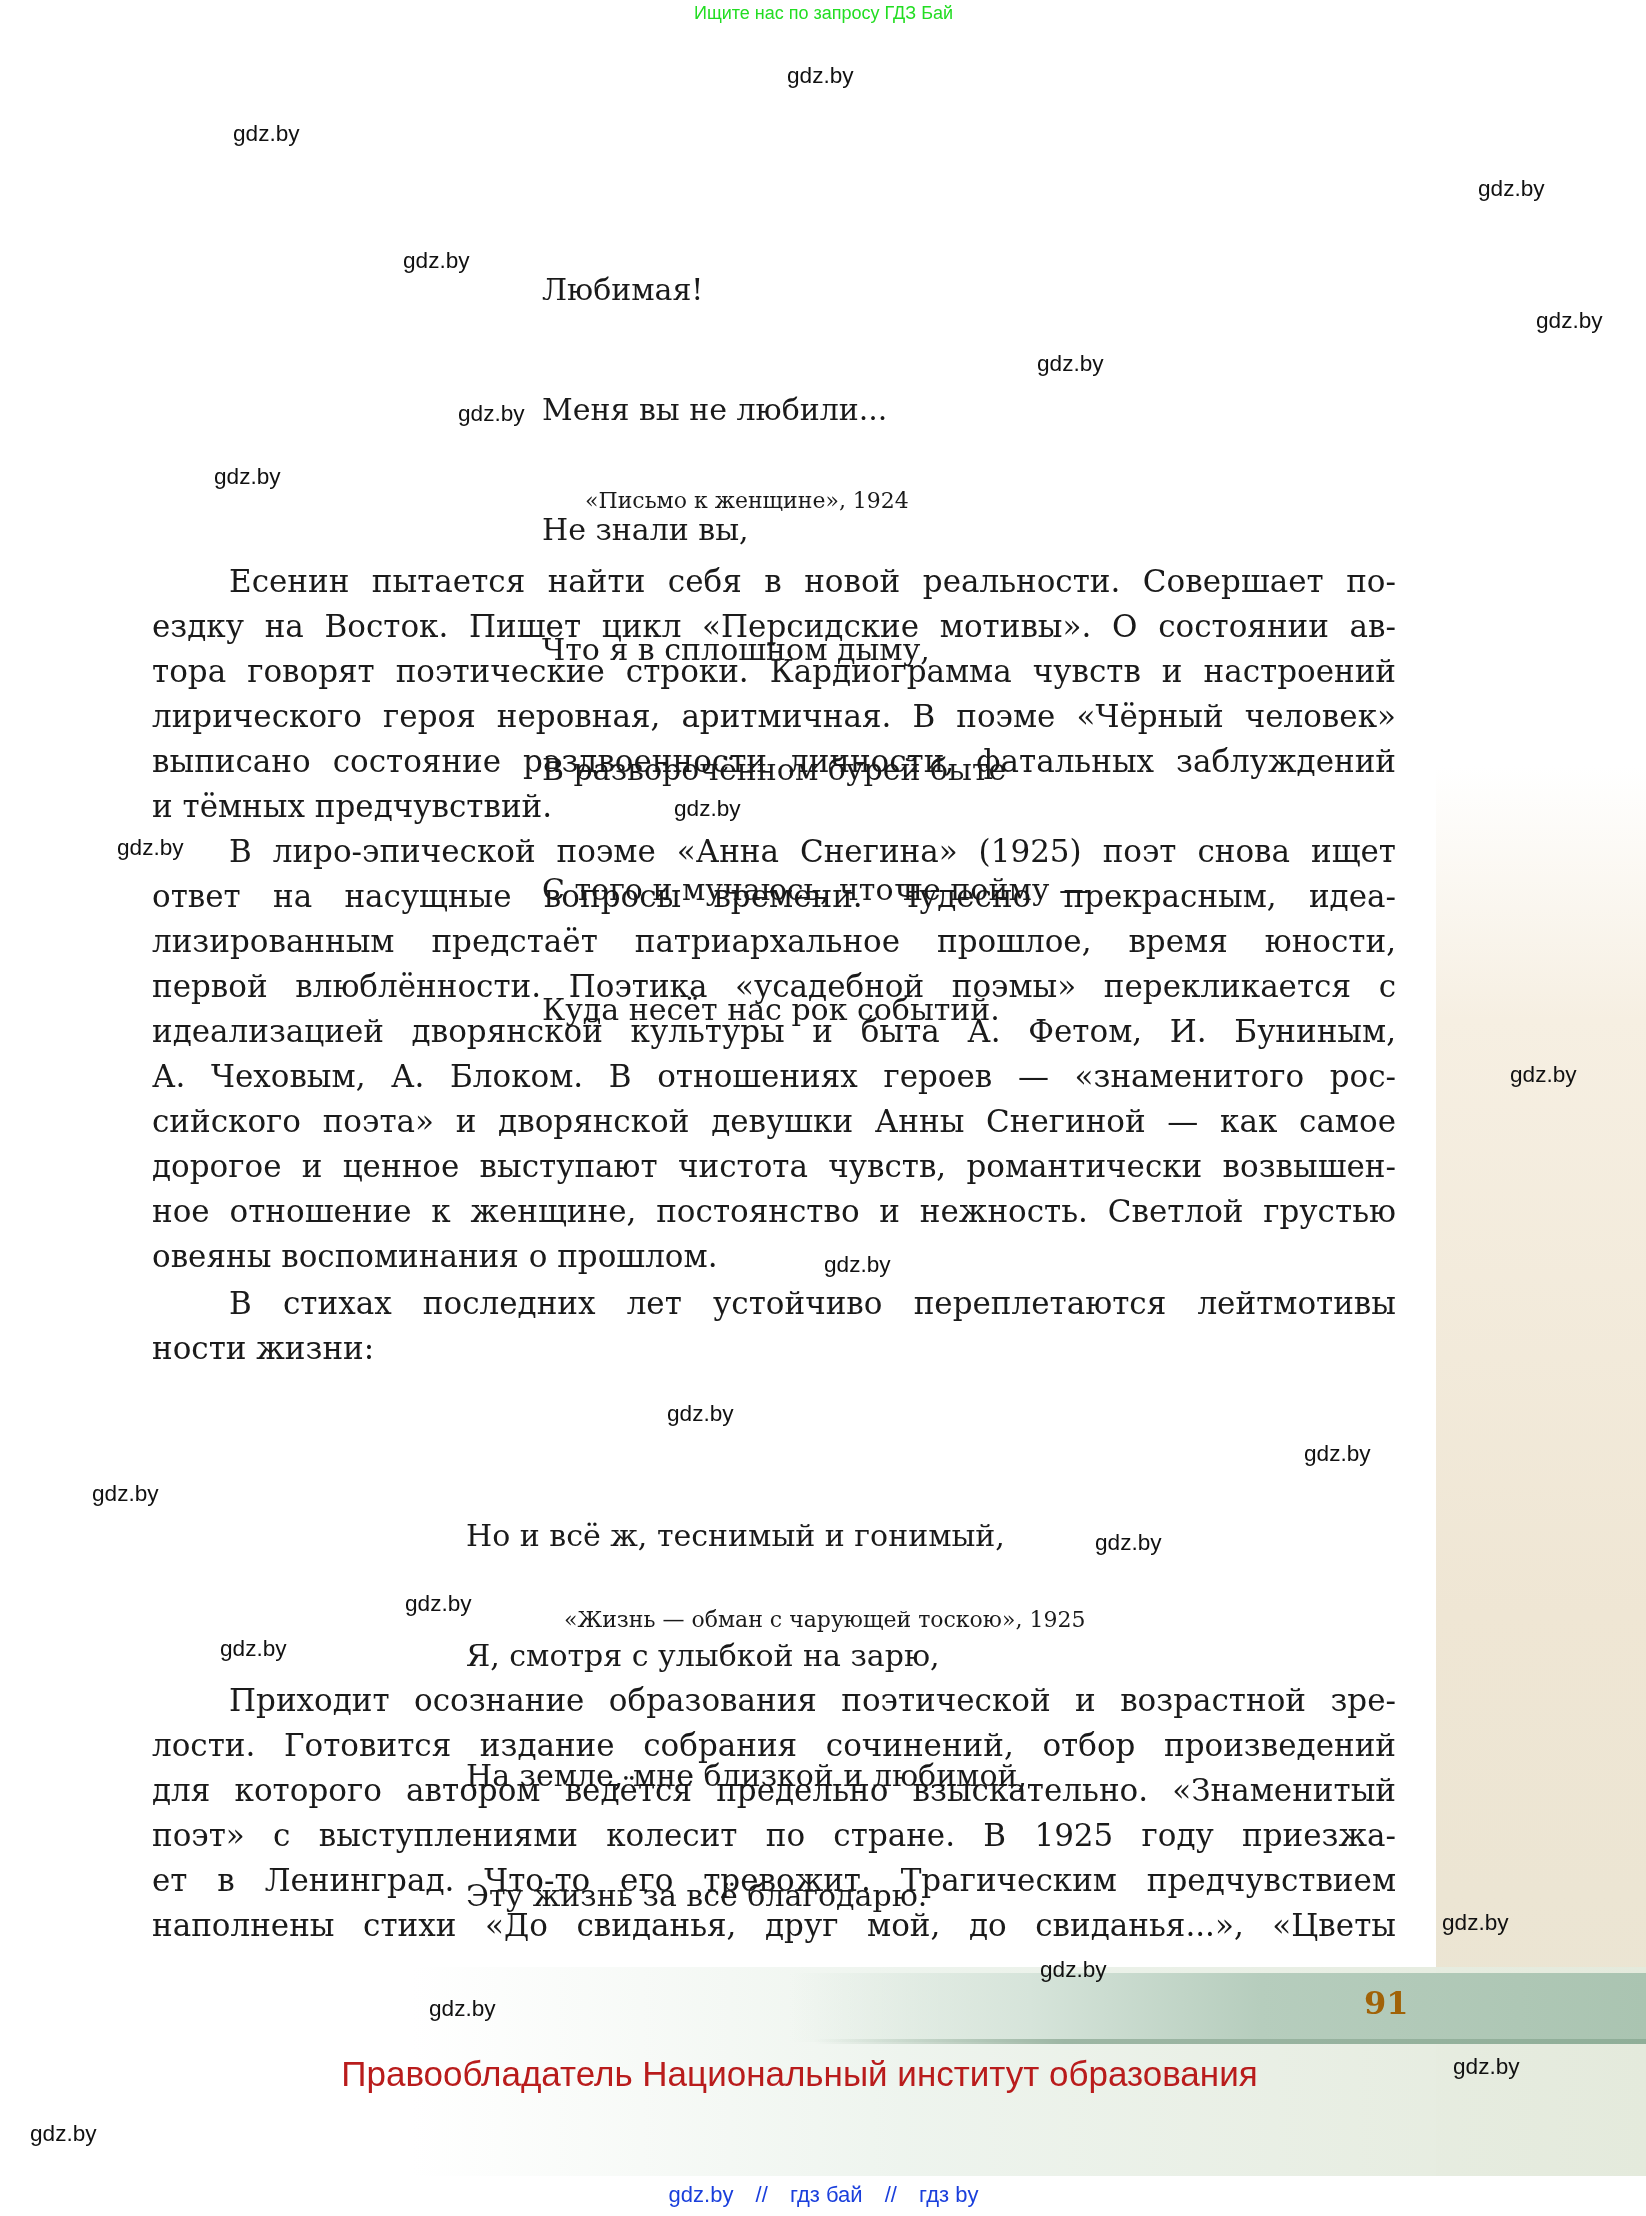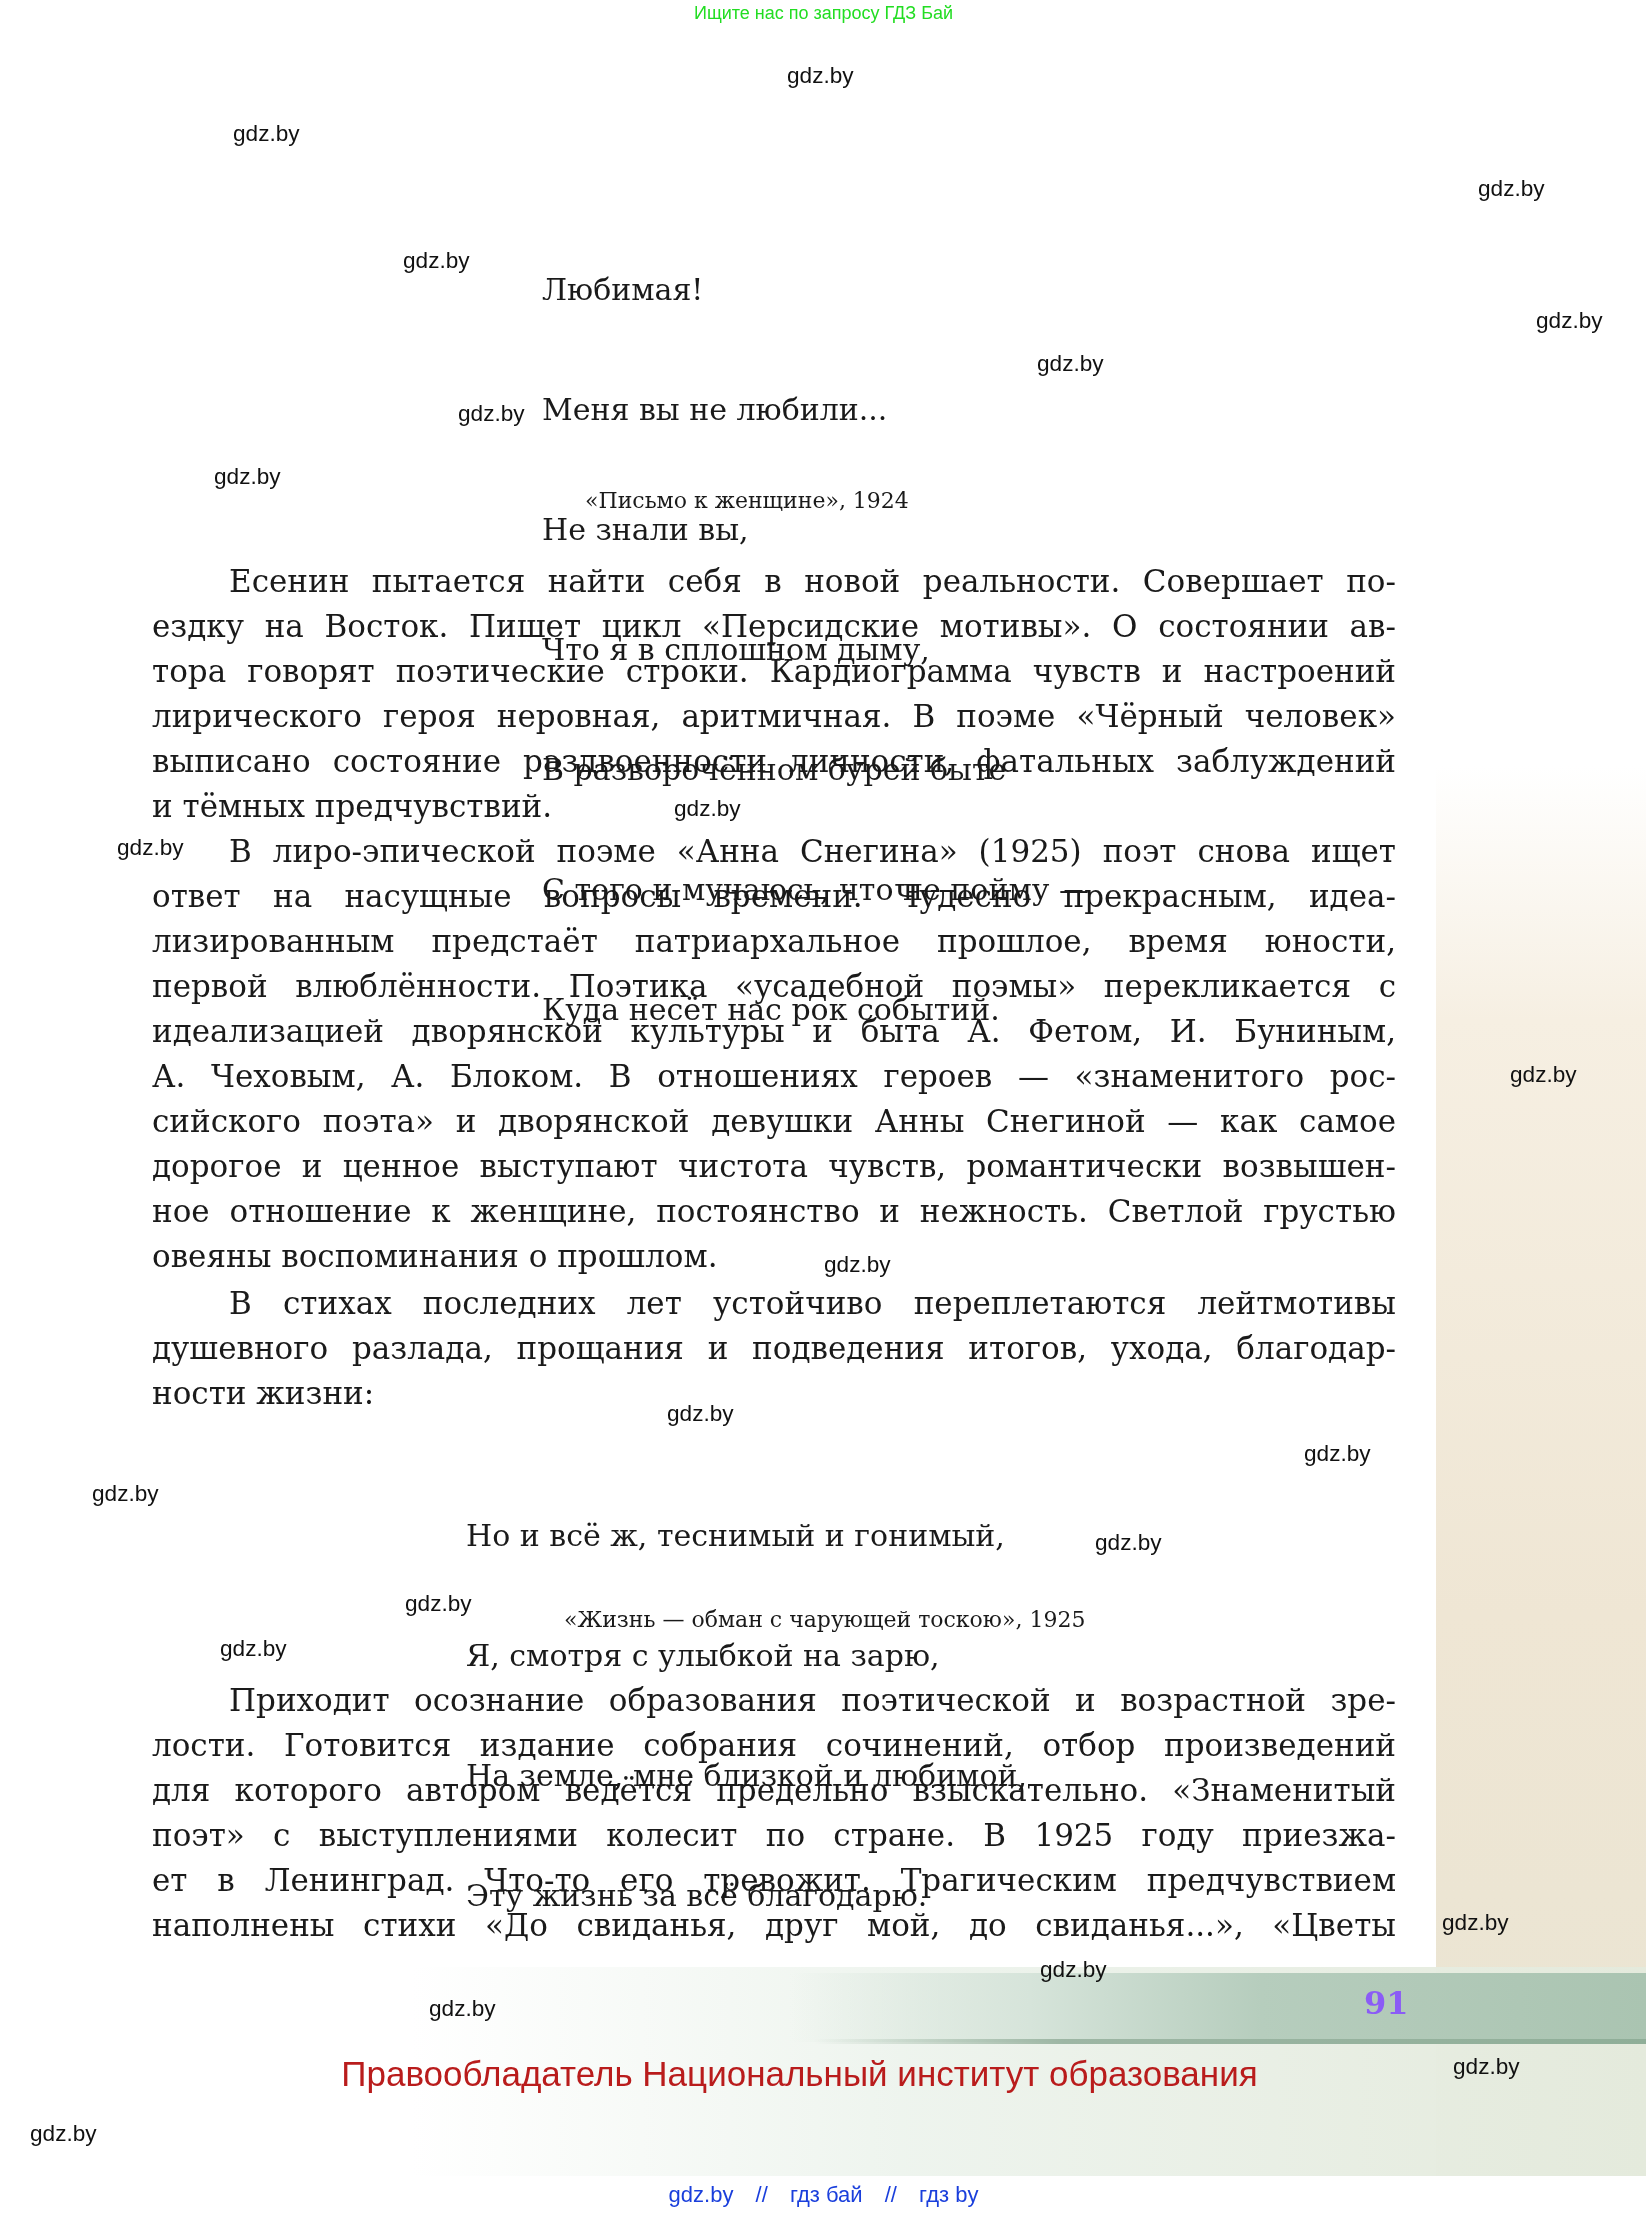--- a/index.html
+++ b/index.html
@@ -46,21 +46,21 @@
   .para {
     position: absolute; left: 152px; width: 1244px;
     font-size: 31px; line-height: 45px; text-align: justify;
     text-align-last: justify; white-space: nowrap;
   }
   .para .line { display: block; text-align: justify; text-align-last: justify; }
   .para .line.last { text-align-last: left; }
   .para .line.indent { padding-left: 77px; }
   .page-number {
     position: absolute; left: 1364px; top: 1984px; font-size: 32px; font-weight: bold;
-    color: #8b5cf6;
+    color: #a16207;
     text-align: right;
   }
   .copyright {
     position: absolute; left: 0; top: 2054px; width: 1647px; text-align: center;
     padding-right: 48px; box-sizing: border-box;
     font-family: "Liberation Sans", sans-serif; font-size: 35px; color: #b91c1c;
   }
   .footer {
     position: absolute; left: 0; top: 2176px; width: 1647px; height: 40px;
     background: #fff; text-align: center;
@@ -108,21 +108,20 @@
   <span class="line">идеализацией дворянской культуры и быта А. Фетом, И. Буниным,</span>
   <span class="line">А. Чеховым, А. Блоком. В отношениях героев — «знаменитого рос-</span>
   <span class="line">сийского поэта» и дворянской девушки Анны Снегиной — как самое</span>
   <span class="line">дорогое и ценное выступают чистота чувств, романтически возвышен-</span>
   <span class="line">ное отношение к женщине, постоянство и нежность. Светлой грустью</span>
   <span class="line last">овеяны воспоминания о прошлом.</span>
 </div>
 
 <div class="para" style="top:1281px;">
   <span class="line indent">В стихах последних лет устойчиво переплетаются лейтмотивы</span>
-  <span class="line">душевного разлада, прощания и подведения итогов, ухода, благодар-</span>
   <span class="line last">ности жизни:</span>
 </div>
 
 <div class="poem" style="left:466px; top:1436px;">
   <div>Но и всё ж, теснимый и гонимый,</div>
   <div>Я, смотря с улыбкой на зарю,</div>
   <div>На земле, мне близкой и любимой,</div>
   <div>Эту жизнь за всё благодарю.</div>
 </div>
 <div class="caption" style="left:564px; top:1607px;">«Жизнь — обман с чарующей тоскою», 1925</div>

